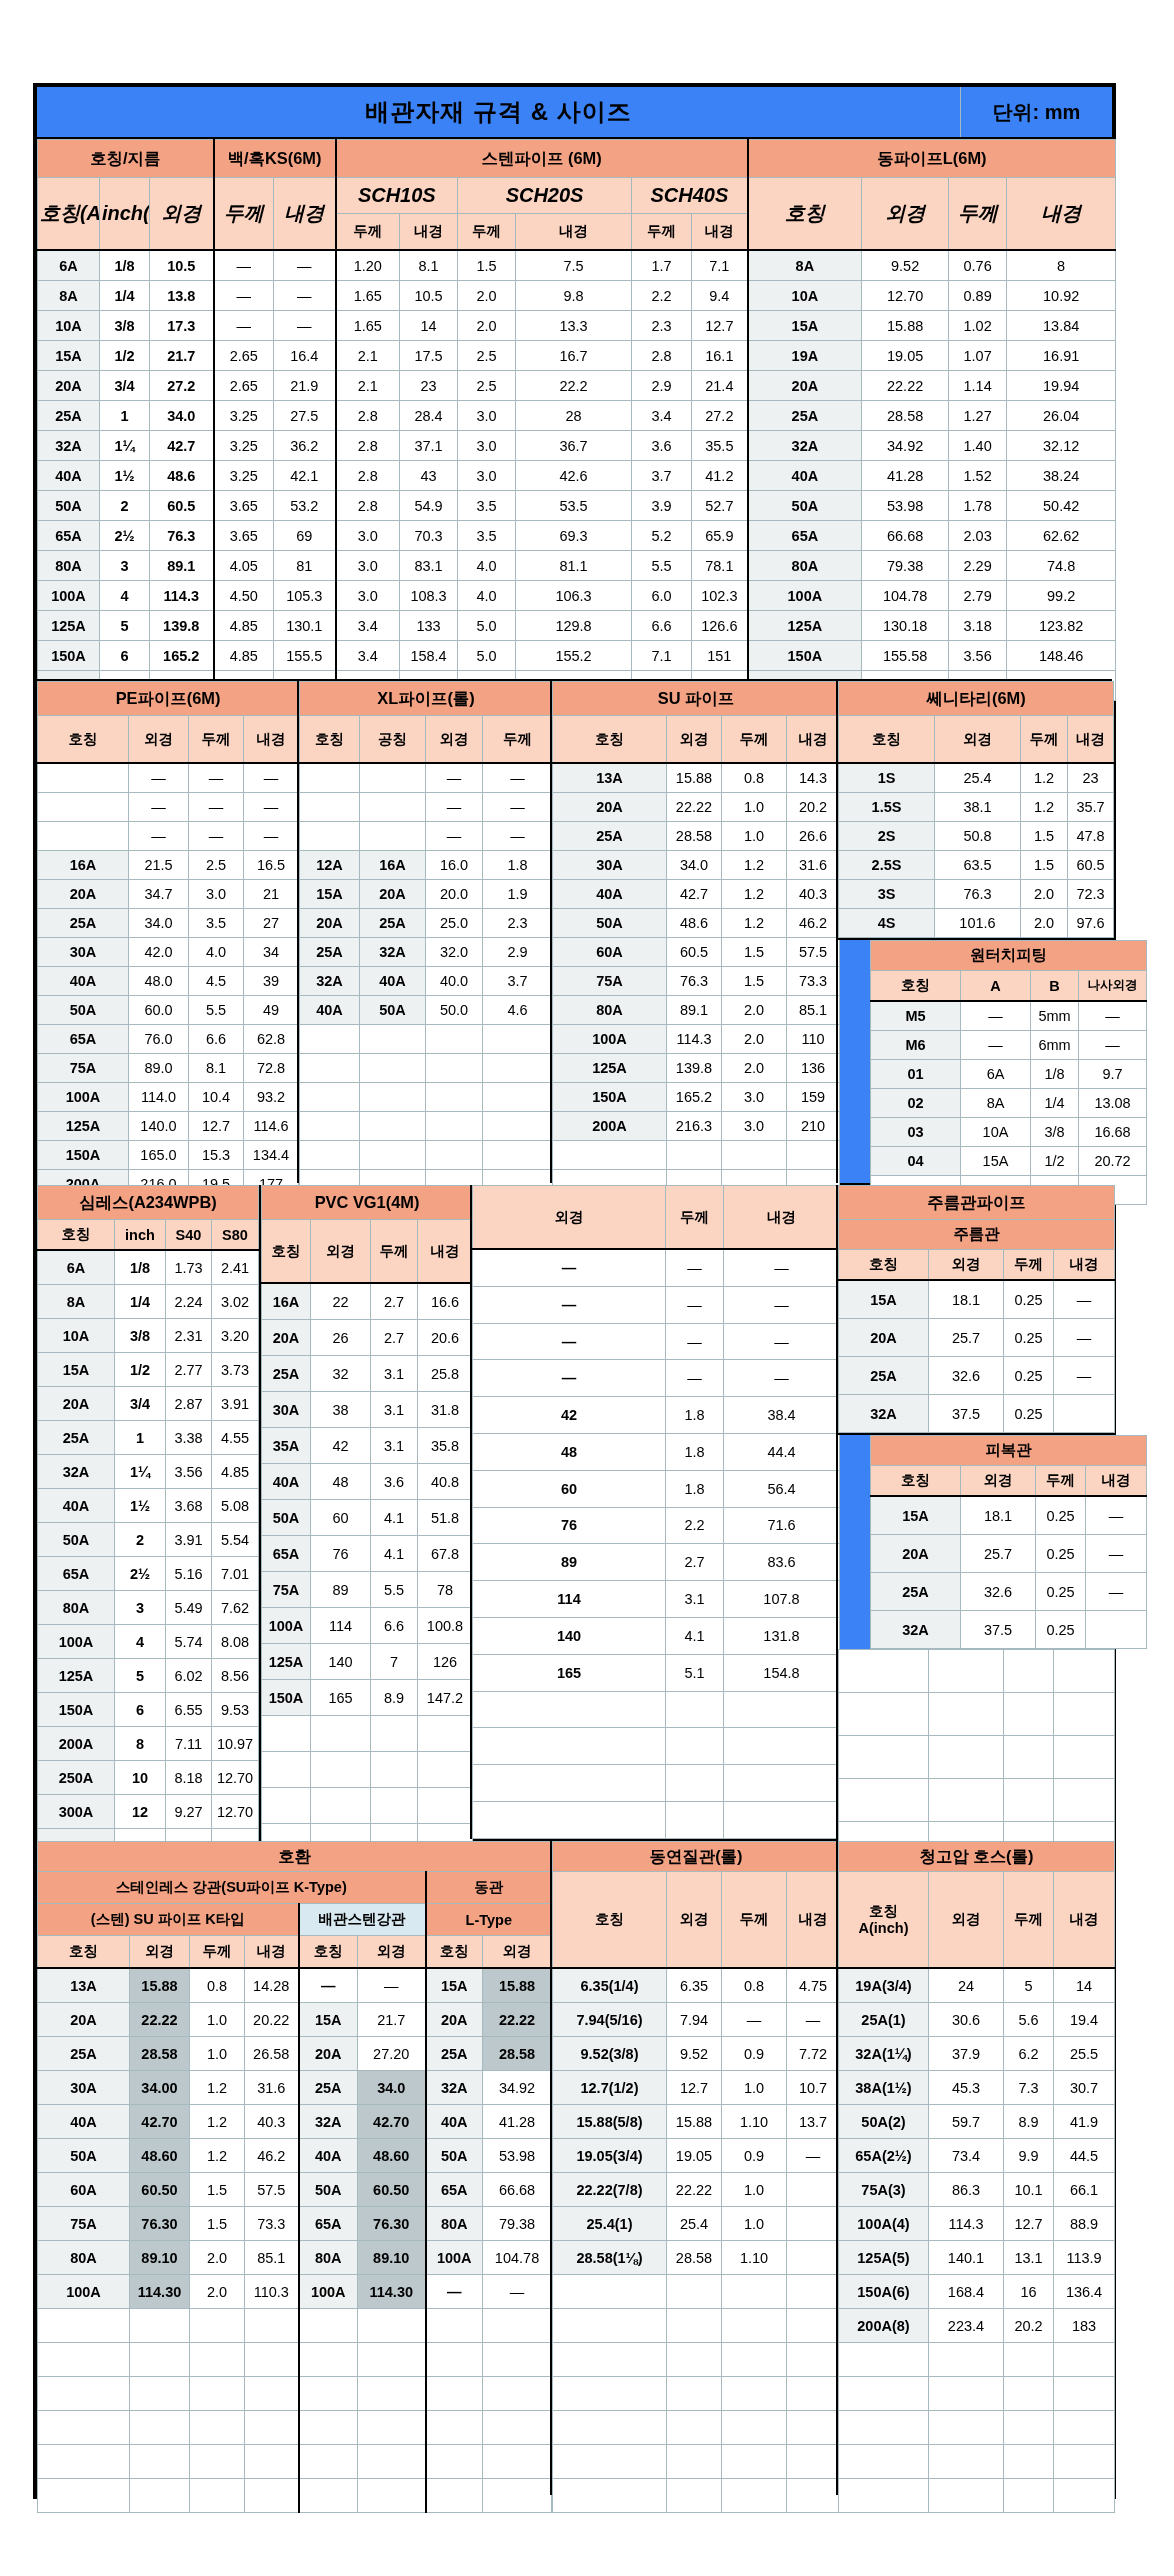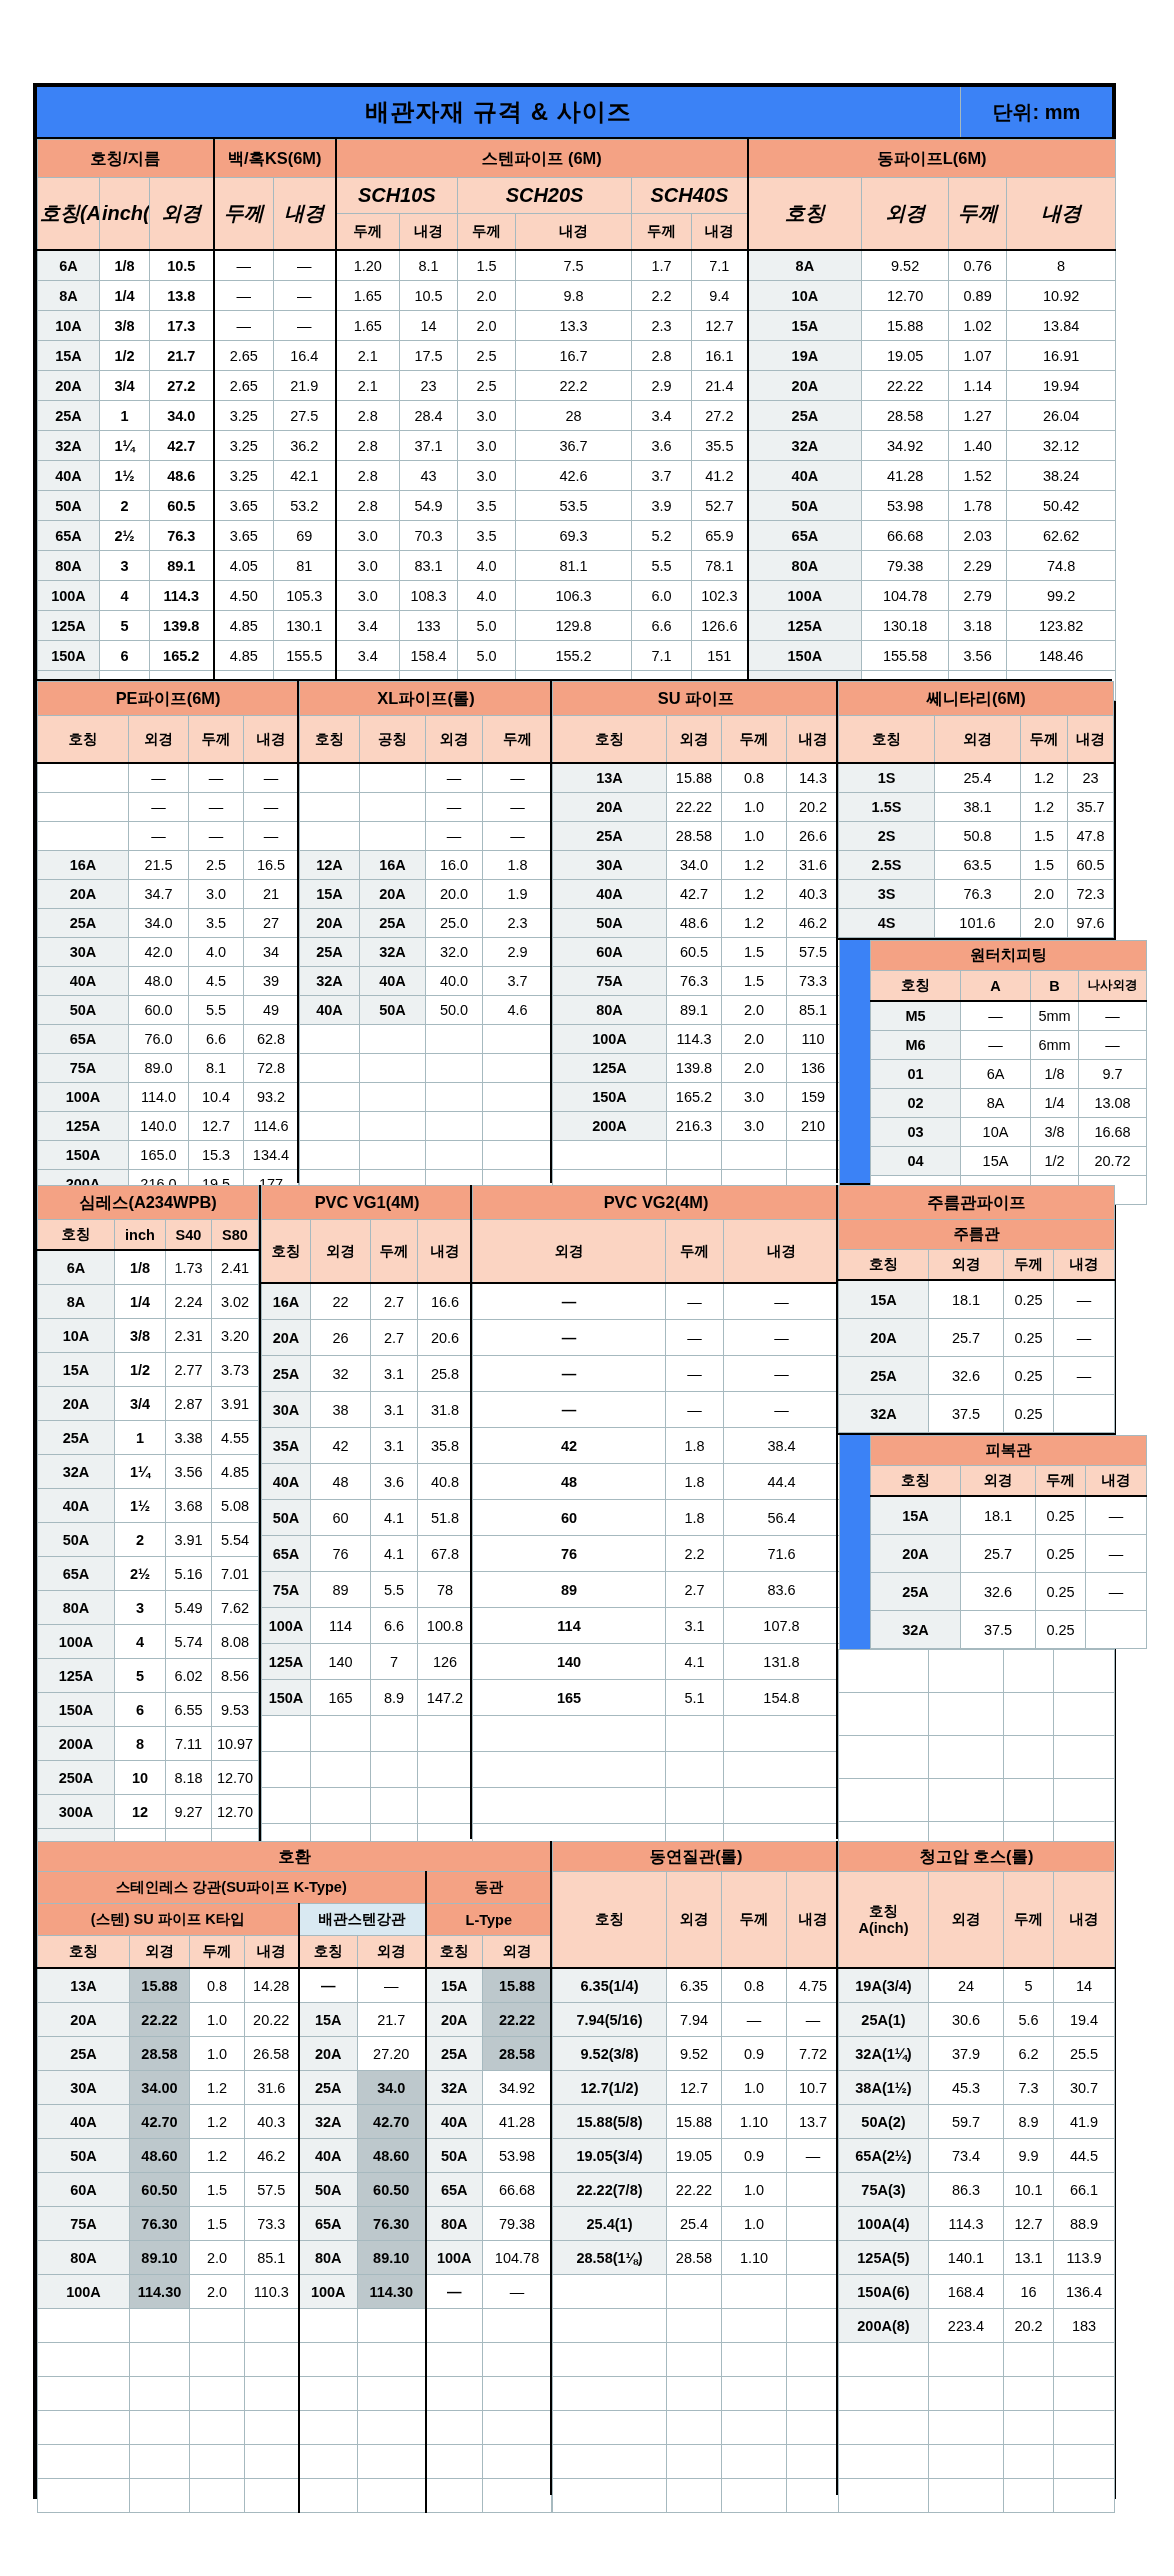--- a/index.html
+++ b/index.html
@@ -1124,23 +1124,20 @@
     </div>
     <div class="sec" style="flex:0 0 366px">
       <div class="twrap">
           <table class="t-vg2 hd">
         <colgroup>
               <col style="width:193px">
               <col style="width:58px">
               <col style="width:116px">
             </colgroup>
         <thead>
-              <tr>
-                <th class="title" colspan="3">PVC VG2(4M)</th>
-              </tr>
         <tr class="cols">
           <th>외경</th>
                 <th>두께</th>
           <th>내경</th>
         </tr>
             </thead>
         <tbody>
               <tr>
                 <td class="c0 dash">—</td>
                 <td class="c1 dash">—</td>

